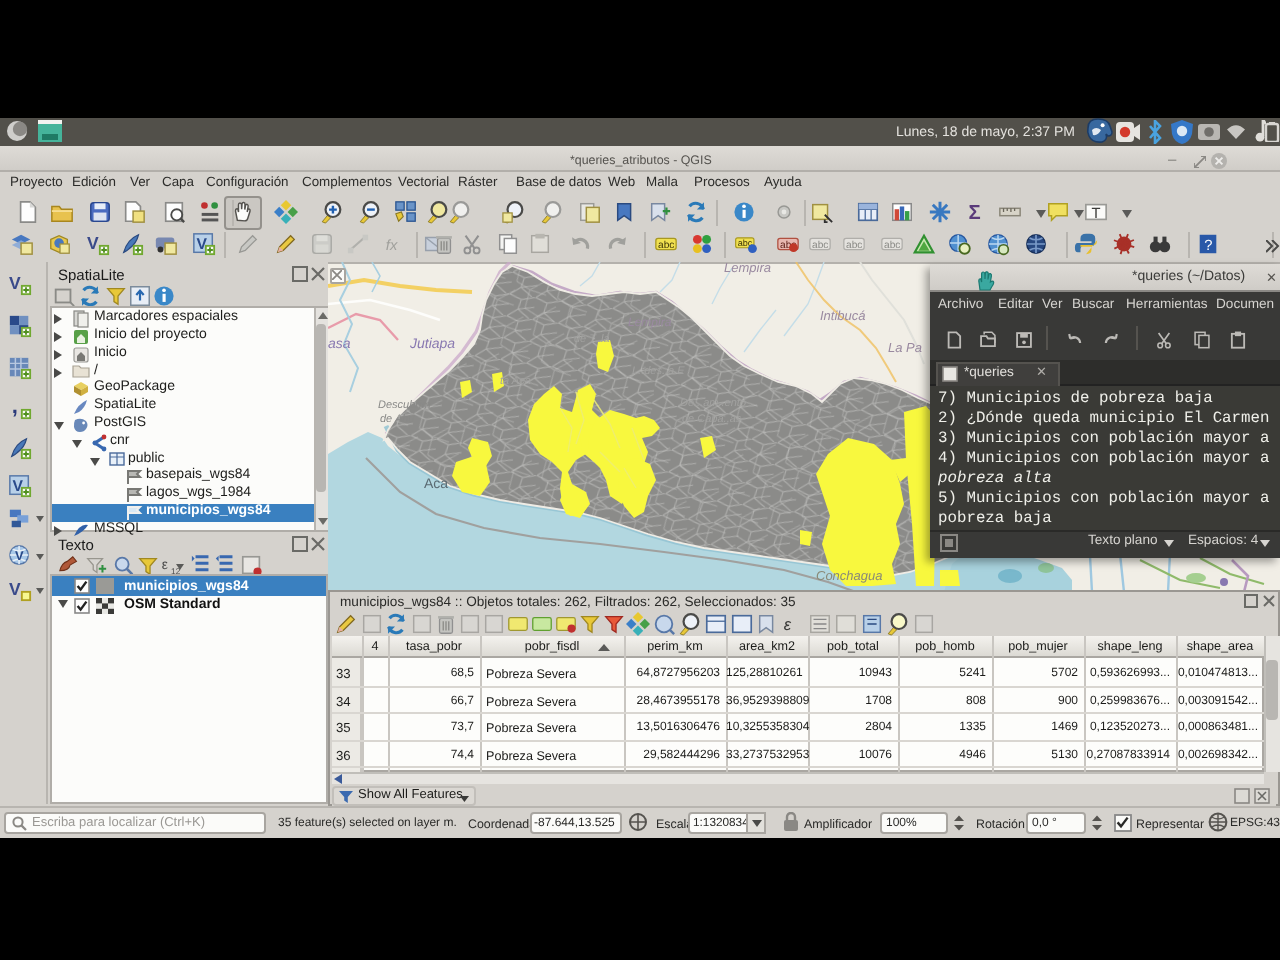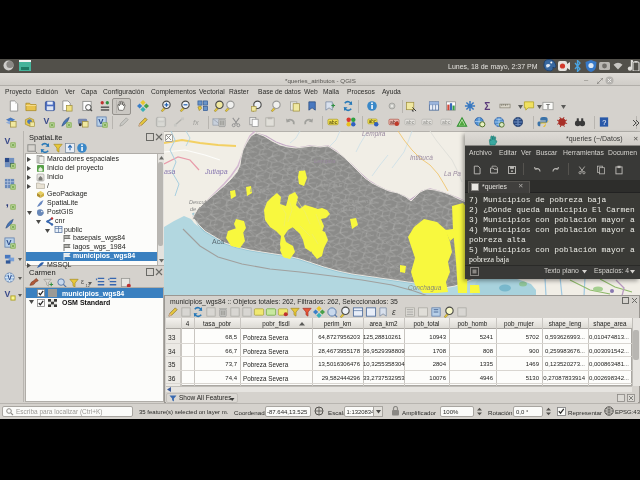--- a/index.html
+++ b/index.html
@@ -574,21 +574,21 @@
     </svg>
 <div class="txt" style="left:47px;top:260.8px;font-size:7px;color:#1c1c1a;font-weight:normal;">MSSQL</div>
 <div class="abs" style="left:157px;top:154px;width:7px;height:111px;background:#e4e2de;border-left:1px solid #b8b5b0;"></div>
 <div class="abs" style="left:158px;top:162px;width:5px;height:84px;background:#b8b6b2;border-radius:2px;"></div>
 <svg class="abs" style="left:158.5px;top:156px" width="5" height="4">
       <path d="M2.5 0 L5 3.5 L0 3.5 Z" fill="#6a6a66"></path>
     </svg>
 <svg class="abs" style="left:158.5px;top:259px" width="5" height="4">
       <path d="M0 0 L5 0 L2.5 3.5 Z" fill="#6a6a66"></path>
     </svg>
-<div class="txt" style="left:29px;top:267.5px;font-size:7.5px;color:#1a1a1a;font-weight:normal;">Carmen</div>
+<div class="txt" style="left:29px;top:267.5px;font-size:7.5px;color:#1a1a1a;font-weight:normal;">Texto</div>
 <svg class="abs" style="left:146px;top:268px" width="8" height="8">
       <rect x="0.5" y="0.5" width="7" height="7" fill="none" stroke="#6a6a66" stroke-width="1"></rect>
     </svg>
 <svg class="abs" style="left:155px;top:268px" width="8" height="8">
       <path d="M1 1 L7 7 M7 1 L1 7" stroke="#6a6a66" stroke-width="1.1"></path>
     </svg>
 <svg class="abs" style="left:29px;top:277px" width="12" height="12" viewBox="0 0 13 13">
       <path d="M1 9 Q2 5 5 4 L8 1.5 L10 4 L6.5 6 Q6 9 1 9 Z" fill="#b05838" stroke="#703018" stroke-width="0.6"></path>
     </svg>
 <svg class="abs" style="left:42px;top:277px" width="12" height="12" viewBox="0 0 13 13">
@@ -964,23 +964,23 @@
 <svg class="abs" style="left:471px;top:182.5px" width="8" height="8">
       <rect x="0.5" y="0.5" width="7" height="7" fill="#e8e6e2" stroke="#8a8884" stroke-width="0.8"></rect>
     </svg>
 <div class="txt" style="left:482px;top:182.5px;font-size:6.8px;color:#e2e0dc;font-weight:normal;">*queries</div>
 <div class="txt" style="left:518px;top:182px;font-size:6.5px;color:#b0aeaa;font-weight:normal;">✕</div>
 <div class="abs" style="left:465px;top:192.5px;width:175px;height:72px;background:#3a3a36;"></div>
 <div class="txt" style="left:469px;top:194.8px;font-size:7.9px;font-family:'Liberation Mono',monospace;color:#efefe9;">7) Municipios de pobreza baja</div>
 <div class="txt" style="left:469px;top:204.9px;font-size:7.9px;font-family:'Liberation Mono',monospace;color:#efefe9;">2) ¿Dónde queda municipio El Carmen d</div>
 <div class="txt" style="left:469px;top:215.0px;font-size:7.9px;font-family:'Liberation Mono',monospace;color:#efefe9;">3) Municipios con población mayor a 10</div>
 <div class="txt" style="left:469px;top:225.1px;font-size:7.9px;font-family:'Liberation Mono',monospace;color:#efefe9;">4) Municipios con población mayor a 10</div>
-<div class="txt" style="left:469px;top:235.2px;font-size:7.9px;font-family:'Liberation Mono',monospace;color:#efefe9;">pobreza alta</div>
+<div class="txt" style="left:469px;top:235.2px;font-size:7.9px;font-family:'Liberation Mono',monospace;color:#efefe9;font-style:italic;">pobreza alta</div>
 <div class="txt" style="left:469px;top:245.29999999999998px;font-size:7.9px;font-family:'Liberation Mono',monospace;color:#efefe9;">5) Municipios con población mayor a 10</div>
-<div class="txt" style="left:469px;top:255.39999999999998px;font-size:7.9px;font-family:Liberation Serif, serif;color:#efefe9;">pobreza baja</div>
+<div class="txt" style="left:469px;top:255.39999999999998px;font-size:7.9px;font-family:Liberation Mono, monospace;color:#efefe9;">pobreza baja</div>
 <div class="abs" style="left:465px;top:264.5px;width:175px;height:14px;background:#393937;border-top:1px solid #2a2a28;"></div>
 <svg class="abs" style="left:470px;top:267px" width="9" height="9">
       <rect x="0.5" y="0.5" width="8" height="8" fill="none" stroke="#8a8884" stroke-width="1"></rect>
       <rect x="2.5" y="2.5" width="4" height="4" fill="#8a8884"></rect>
     </svg>
 <div class="txt" style="left:544px;top:267px;font-size:6.8px;color:#d6d4d0;font-weight:normal;">Texto plano</div>
 <svg class="abs" style="left:582px;top:270px" width="6" height="4">
       <path d="M0 0 L5 0 L2.5 3.5 Z" fill="#d6d4d0"></path>
     </svg>
 <div class="txt" style="left:594px;top:267px;font-size:6.8px;color:#d6d4d0;font-weight:normal;">Espacios: 4</div>

